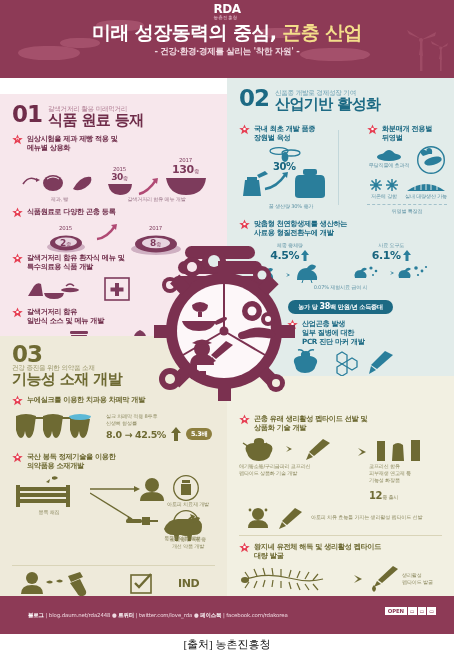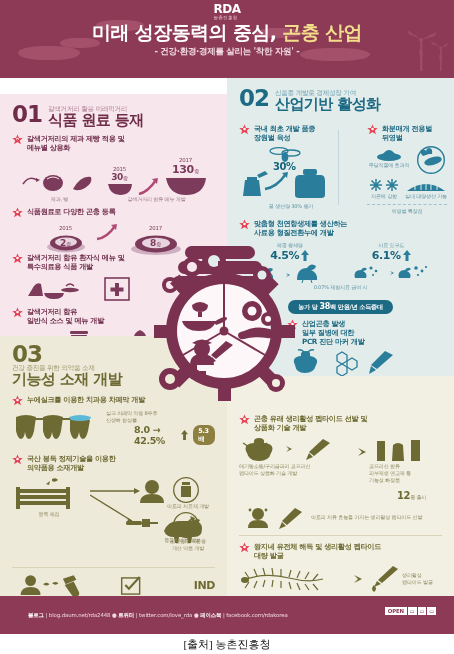--- a/index.html
+++ b/index.html
@@ -61,21 +61,21 @@
   .cap { font-size:5.1px; letter-spacing:-.2px; line-height:7px; text-align:center; }
   .cap1 { color:#9b7689; } .cap2 { color:#5f93a5; } .cap3 { color:#8d8a60; }
 
   .fig { position:relative; margin-top:4px; }
   .row { display:flex; align-items:flex-end; justify-content:center; gap:8px; }
   .cell { text-align:center; }
 
   .yr { font-size:5.4px; letter-spacing:-.2px; }
   .val { font-size:9px; font-weight:bold; letter-spacing:-.4px; }
   .val .u { font-size:5.4px; font-weight:normal; }
-  .p1 { color:#7d3b5c; } .p2 { color:#18657f; } .p3 { color:#6e6a33;margin-left:28px; }
+  .p1 { color:#7d3b5c; } .p2 { color:#18657f; } .p3 { color:#6e6a33; }
 
   .dash { border-top:1px dashed #c9aab6; margin:5px 0 3px; }
   .dash2 { border-top:1px dashed #a3c2cb; margin:4px 0 3px; }
   .dash3 { border-top:1px solid #d9d4b8; margin:6px 0 4px; }
   .divline { position:absolute; top:12px; bottom:10px; width:1px; background:#c3d7da; }
 
   .pill { display:inline-block; background:#1d6a84; color:#fff; font-size:6.2px; font-weight:bold;
           padding:2px 10px; border-radius:8px; letter-spacing:-.3px; }
   .pill .n { font-size:8px; }
   .badge { display:inline-block; background:#8d7f3f; color:#fff; font-size:6.4px; font-weight:bold;
@@ -154,21 +154,21 @@
           </div>
 
           <div class="bul">
             <span class="star">
               <svg width="11" height="11" viewBox="0 0 22 22">
                   <path d="M11 1 L14 8 L21.5 8.3 L15.6 13 L17.8 20.4 L11 16 L4.2 20.4 L6.4 13 L0.5 8.3 L8 8 Z" fill="#e63e52"></path>
                   <circle cx="11" cy="10" r="2.6" fill="#fff"></circle>
                   <path d="M11 8.2 l.7 1.6 1.7.1 -1.3 1.1 .5 1.7 -1.6-1 -1.6 1 .5-1.7 -1.3-1.1 1.7-.1z" fill="#e63e52"></path>
                 </svg>
             </span>
-            <div class="bul-t t1" style="white-space:pre-line">갈색거저리의 제과 제빵 적용 및
+            <div class="bul-t t1" style="white-space:pre-line">임상시험을 제과 제빵 적용 및
 메뉴별 상용화</div>
           </div>
           <div class="fig">
             <div class="row">
               <div class="cell" style="flex:0 0 78px">
                 <svg width="74" height="26" viewBox="0 0 74 26">
                   <g fill="#7d3b5c">
                     <path d="M2 14 q6-9 14-4" stroke="#7d3b5c" stroke-width="1.6" fill="none"></path>
                     <path d="M15 8 l4 2 -4 2z"></path>
                     <ellipse cx="32" cy="13" rx="10" ry="8"></ellipse>

